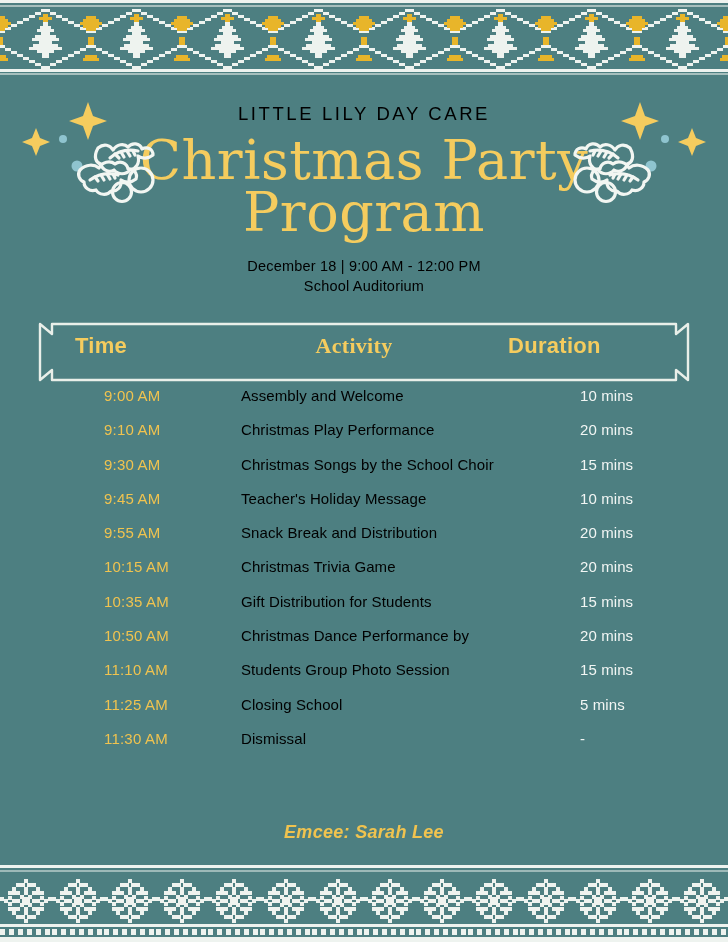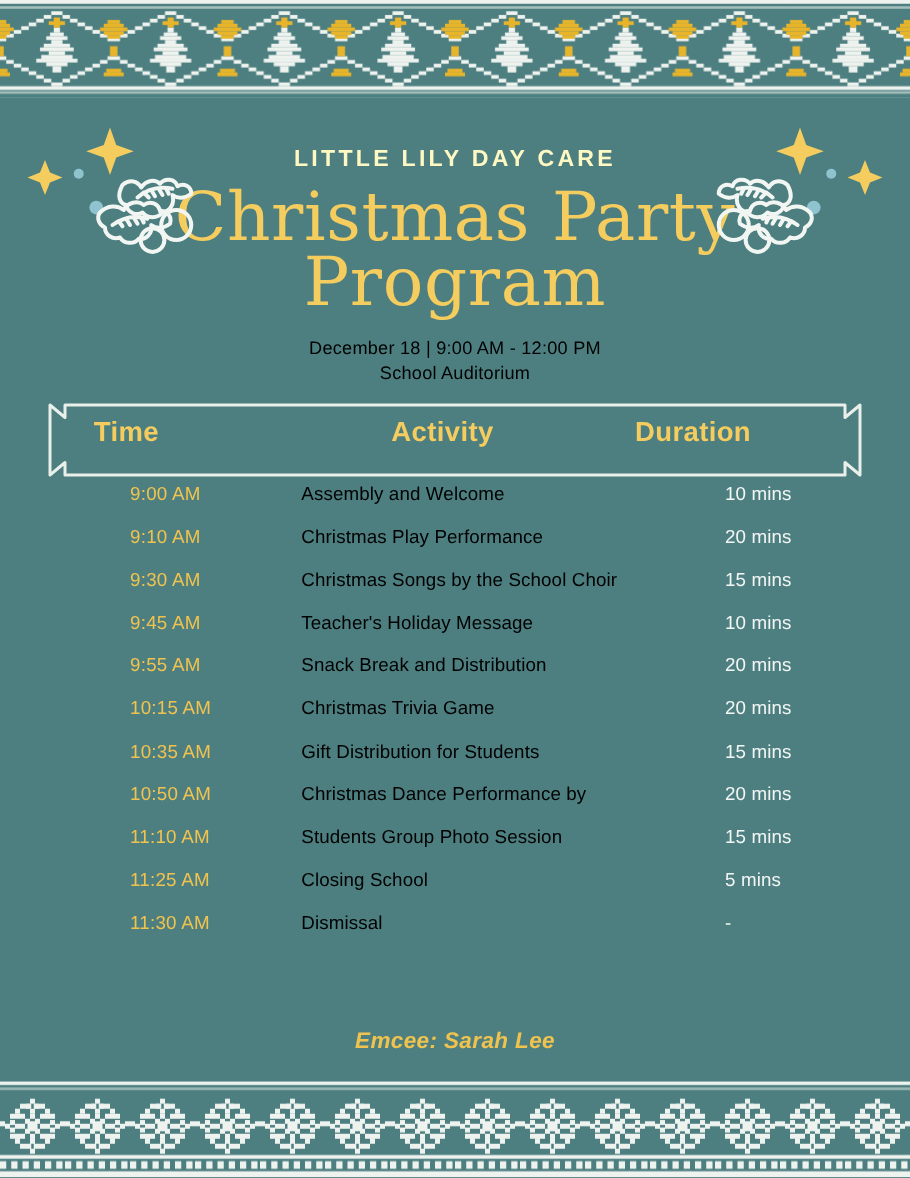--- a/index.html
+++ b/index.html
@@ -28,25 +28,25 @@
 
   
   .title-block {
     position: absolute;
     top: 78px;
     left: 0;
     width: 728px;
     text-align: center;
   }
   .org-name {
-    color: #fef9c3;
+    color: #000000;
     font-size: 18.5px;
     letter-spacing: 2.6px;
-    font-weight: 700;
-    margin-top: 40px;
+    font-weight: 400;
+    margin-top: 27px;
     line-height: 1;
   }
   .main-title {
     color: #f5cc5e;
     font-family: "DejaVu Serif", serif;
     font-size: 54px;
     line-height: 0.98;
     font-weight: 400;
     margin-top: 11px;
     letter-spacing: 0.5px;
@@ -89,21 +89,21 @@
     position: absolute;
     inset: 0;
     display: flex;
     align-items: center;
     color: #f5cc5e;
     font-size: 22px;
     font-weight: bold;
     letter-spacing: 0.3px;
   }
   .col-time     { width: 170px; padding-left: 37px; box-sizing: border-box; }
-  .col-activity { flex: 1; text-align: center; }
+  .col-activity { flex: 1; text-align: center; font-family: Liberation Serif, serif; }
   .col-duration { width: 190px; text-align: left; padding-left: 8px; box-sizing: border-box; }
 
   .rows { margin-top: 17px; }
   .row {
     display: flex;
     align-items: baseline;
     height: 34.3px;
     padding-left: 104px;
     box-sizing: border-box;
   }

